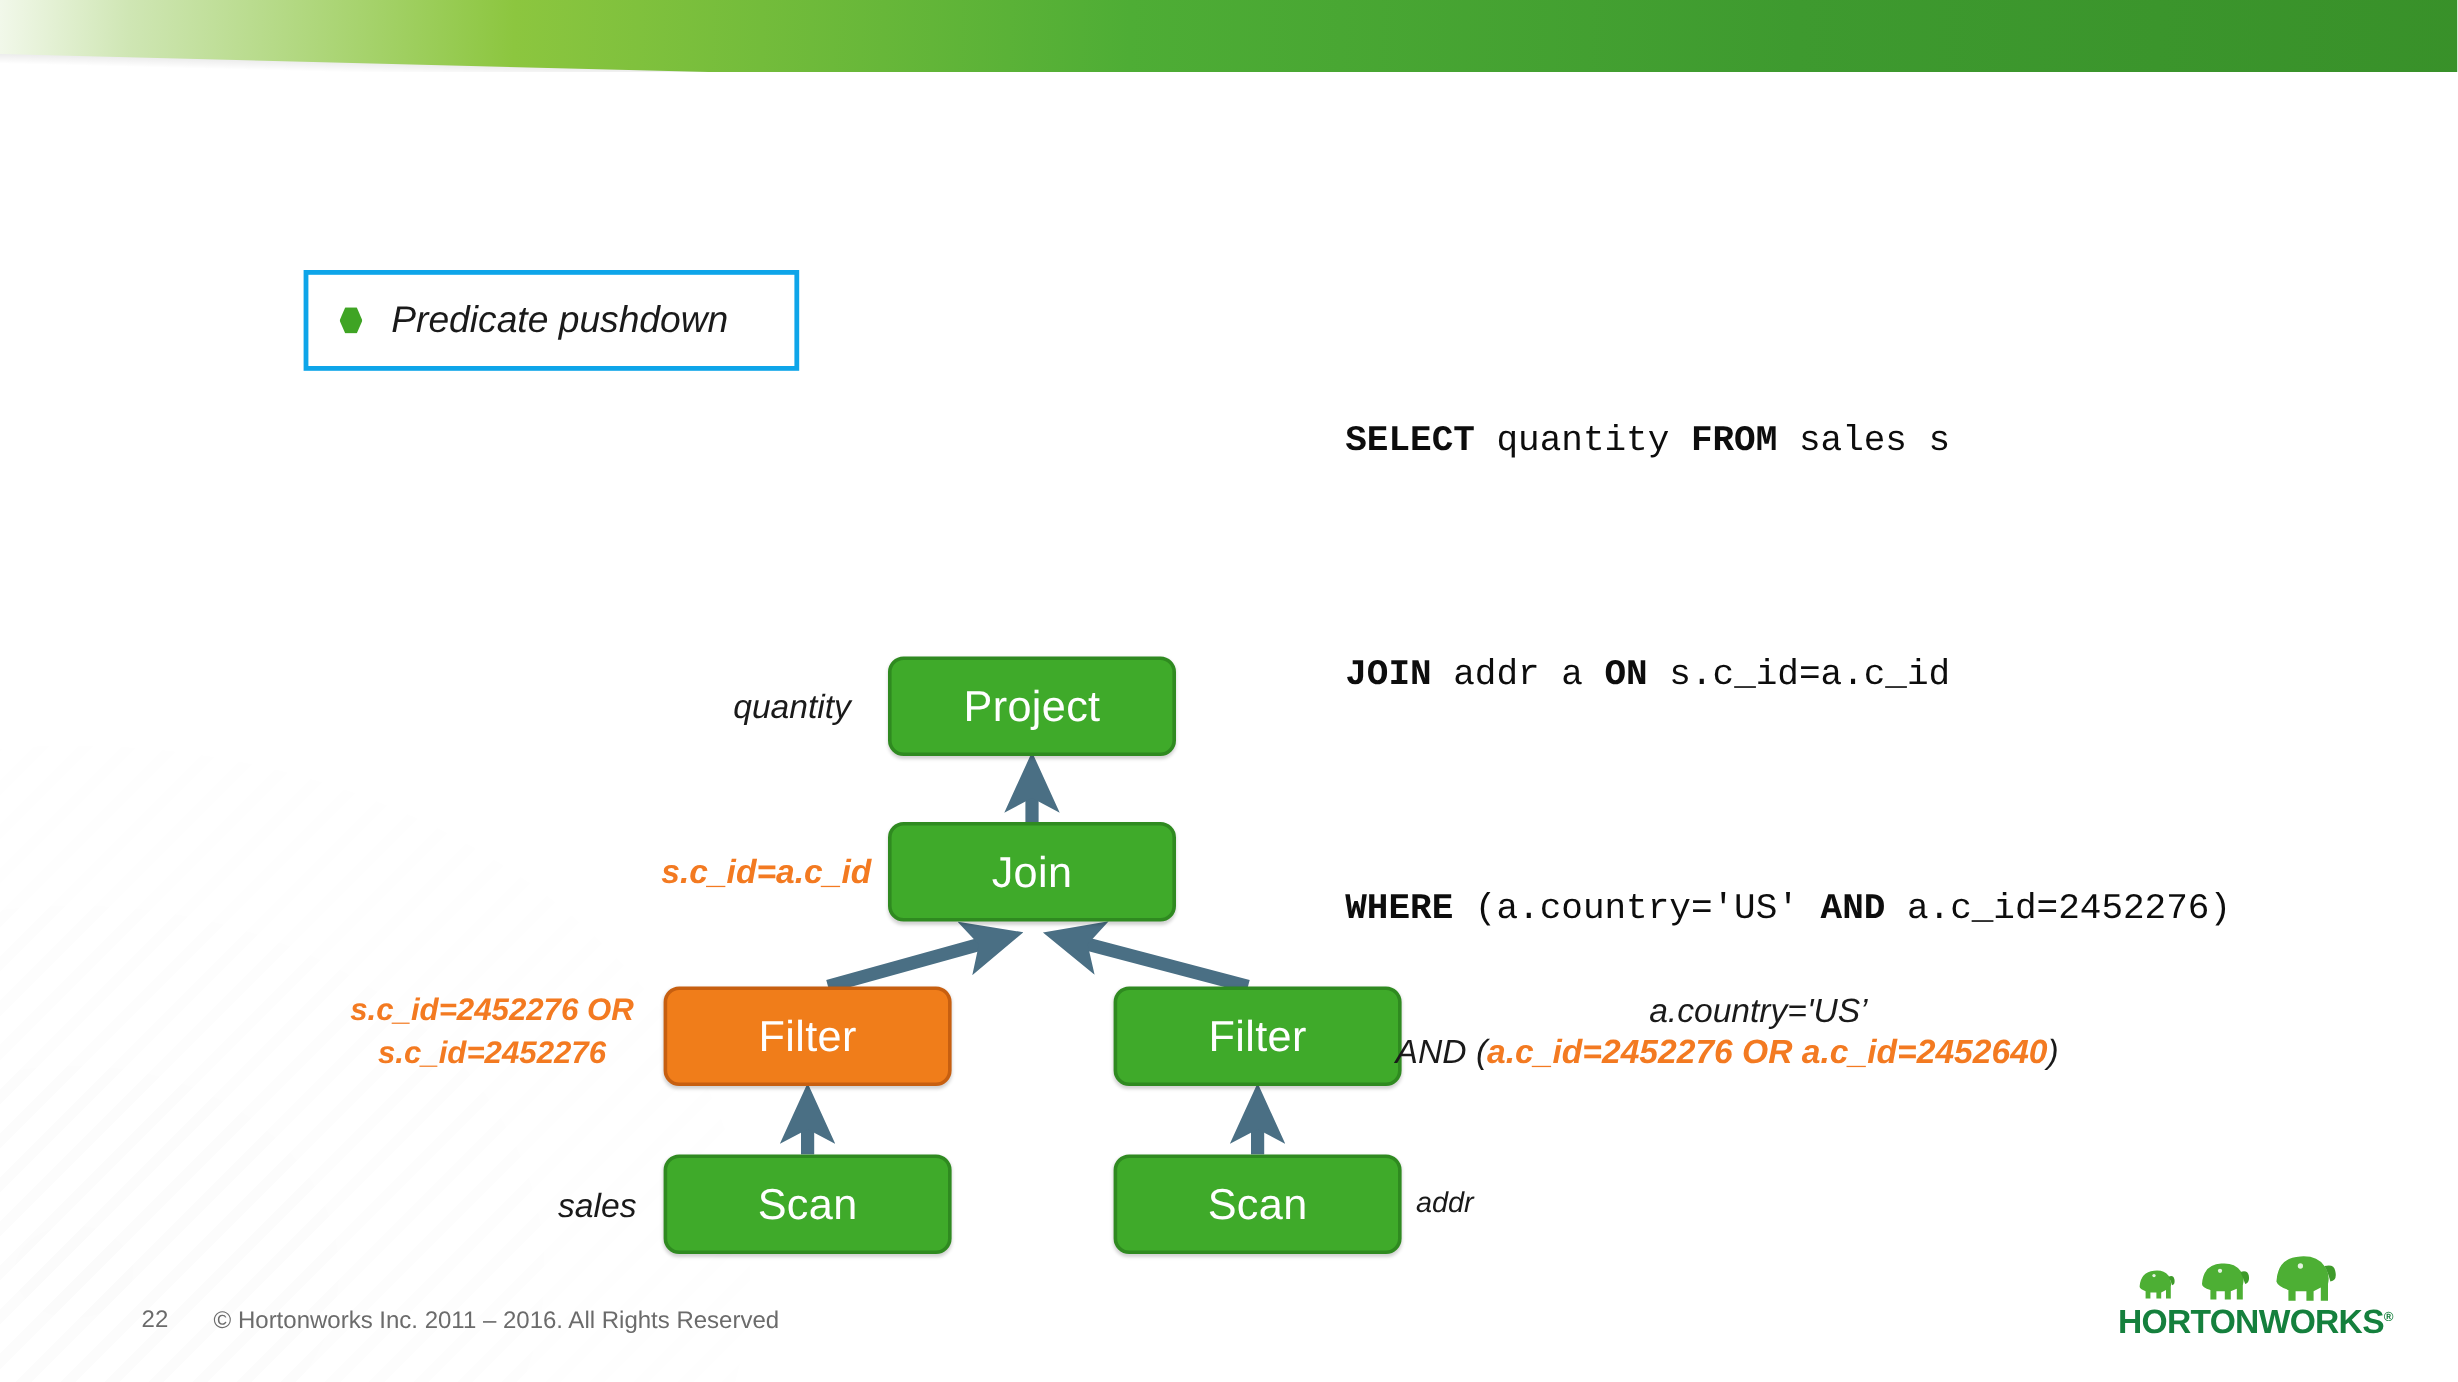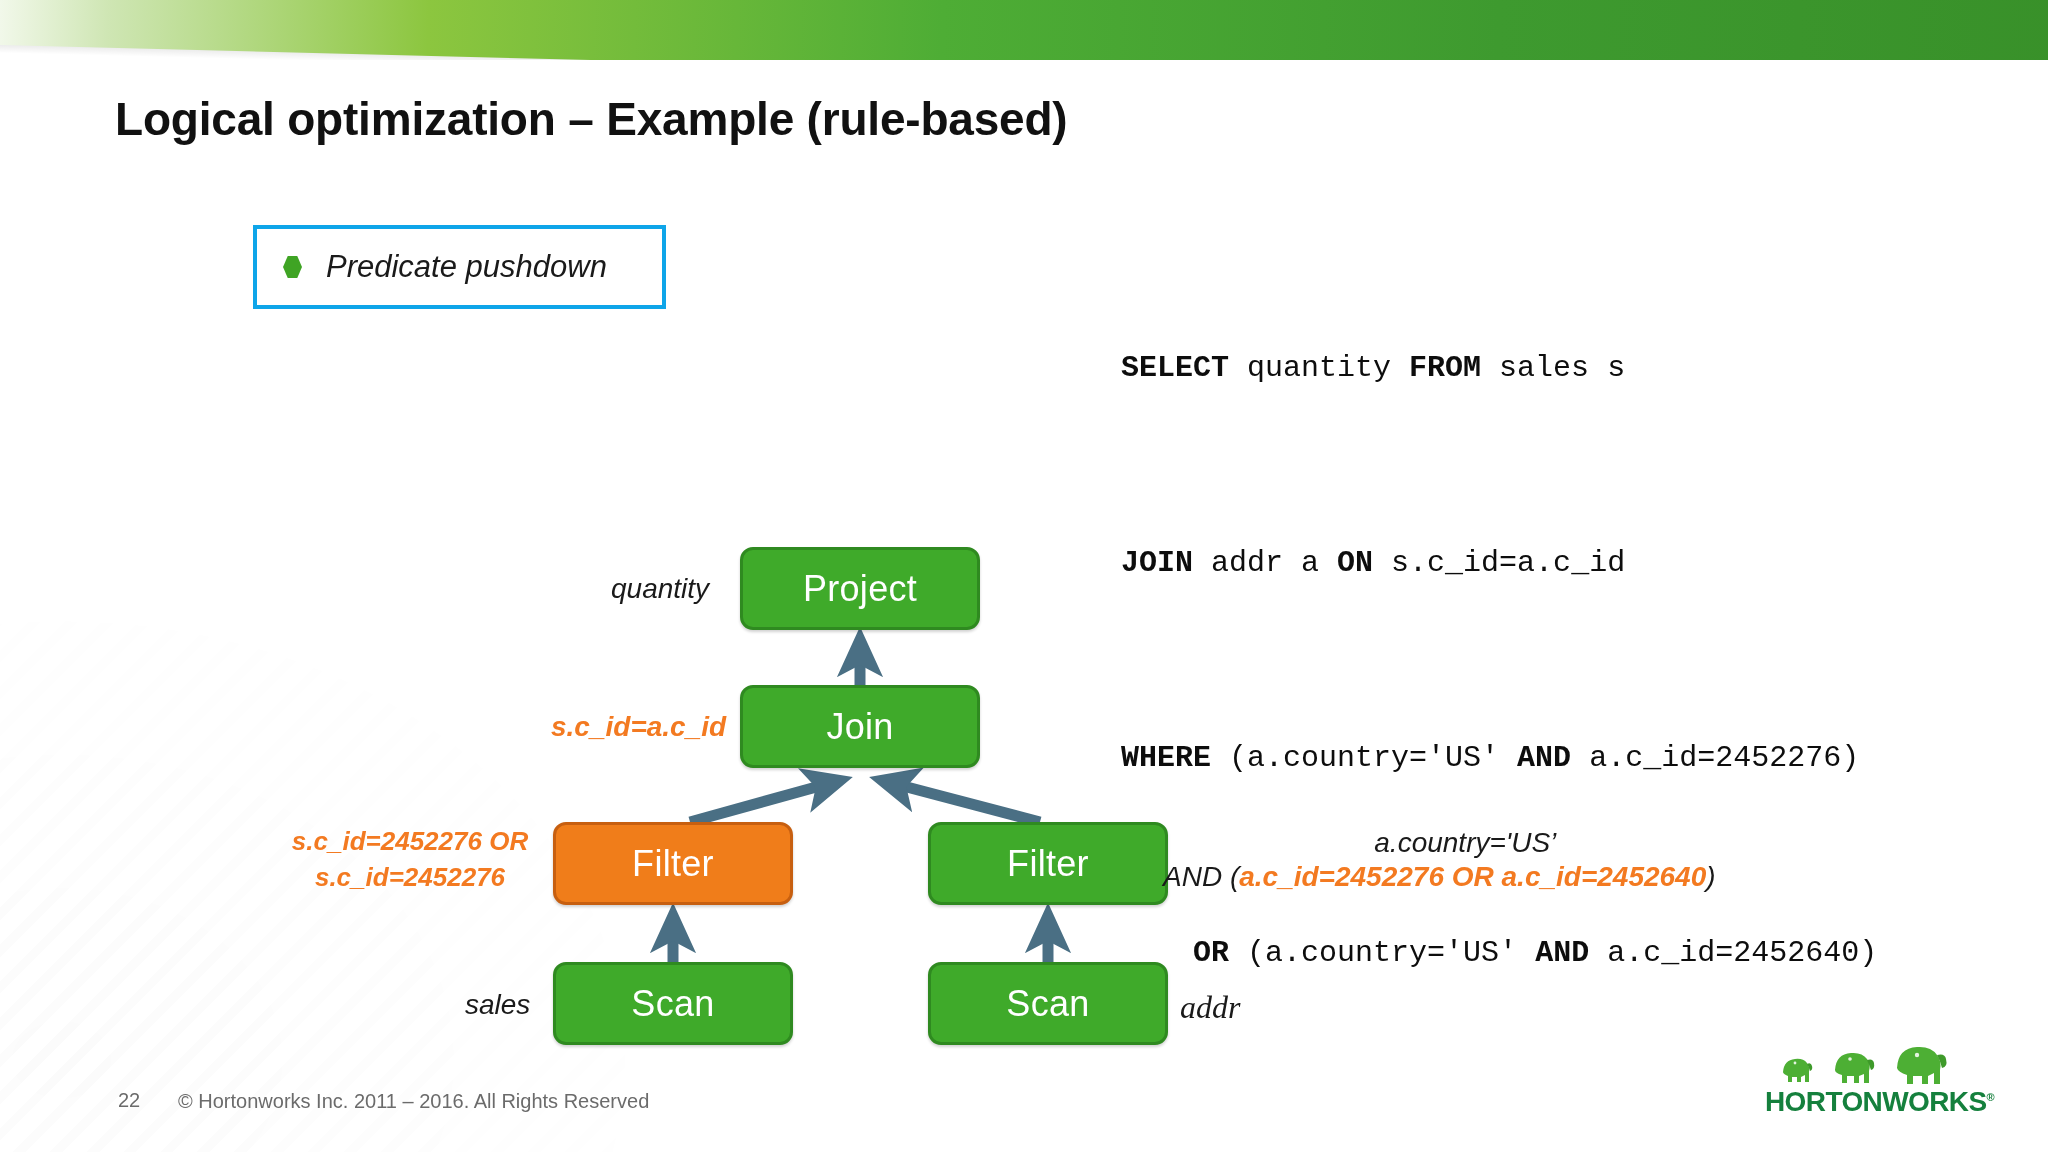--- a/index.html
+++ b/index.html
@@ -175,21 +175,21 @@
   .anno-joincond { left: 551px; top: 711px; font-size: 28px; }
   .anno-left-filter {
     left: 285px; top: 823px;
     width: 250px;
     text-align: center;
     line-height: 36px;
     white-space: normal;
     font-size: 26px;
   }
   .anno-sales { left: 465px; top: 989px; font-size: 28px; }
-  .anno-addr  { left: 1180px; top: 989px; font-size: 32px; font-family: Liberation Serif, serif; }
+  .anno-addr  { left: 1180px; top: 989px; font-size: 24px; }
   .anno-right-filter {
     left: 1163px; top: 826px;
     line-height: 34px;
     font-size: 28px;
   }
   .anno-right-filter .l1 { display: block; text-align: center; padding-left: 52px; }
   .anno-right-filter .l2 { display: block; white-space: nowrap; }
 
   
   .page-num {
@@ -234,42 +234,38 @@
 
 <div id="slide">
 
   <div class="texture"></div>
 
   <div class="banner-wrap">
     <div class="banner-shadow"></div>
     <div class="banner"></div>
   </div>
 
-  <div class="title">Logical optimization – Example (rule-based)</div>
 
   <div class="bullet-box">
     <div class="bullet-row">
       <span class="hexbullet"></span>
       <span class="bullet-text">Predicate pushdown</span>
     </div>
   </div>
 
   <div class="sql">
     <div>
       <b>SELECT</b><span> quantity </span><b>FROM</b><span> sales s</span>
     </div>
     <div>
       <b>JOIN</b><span> addr a </span><b>ON</b><span> s.c_id=a.c_id</span>
     </div>
     <div>
       <b>WHERE</b><span> (a.country='US' </span><b>AND</b><span> a.c_id=2452276)</span>
     </div>
-    <div>
-      <b>    OR</b><span> (a.country='US' </span><b>AND</b><span> a.c_id=2452640)</span>
-    </div>
   </div>
 
   <svg class="edges" viewBox="0 0 2048 1152">
     <defs>
       <marker id="arrowhead" markerWidth="4.6" markerHeight="4.2" refX="3.2" refY="2.1" orient="auto">
         <path d="M0,0 L4.6,2.1 L0,4.2 L1.1,2.1 Z" fill="#4A6F84"></path>
       </marker>
     </defs>
 
     <line x1="860" y1="688" x2="860" y2="642" stroke="#4A6F84" stroke-width="11" marker-end="url(#arrowhead)"></line>

